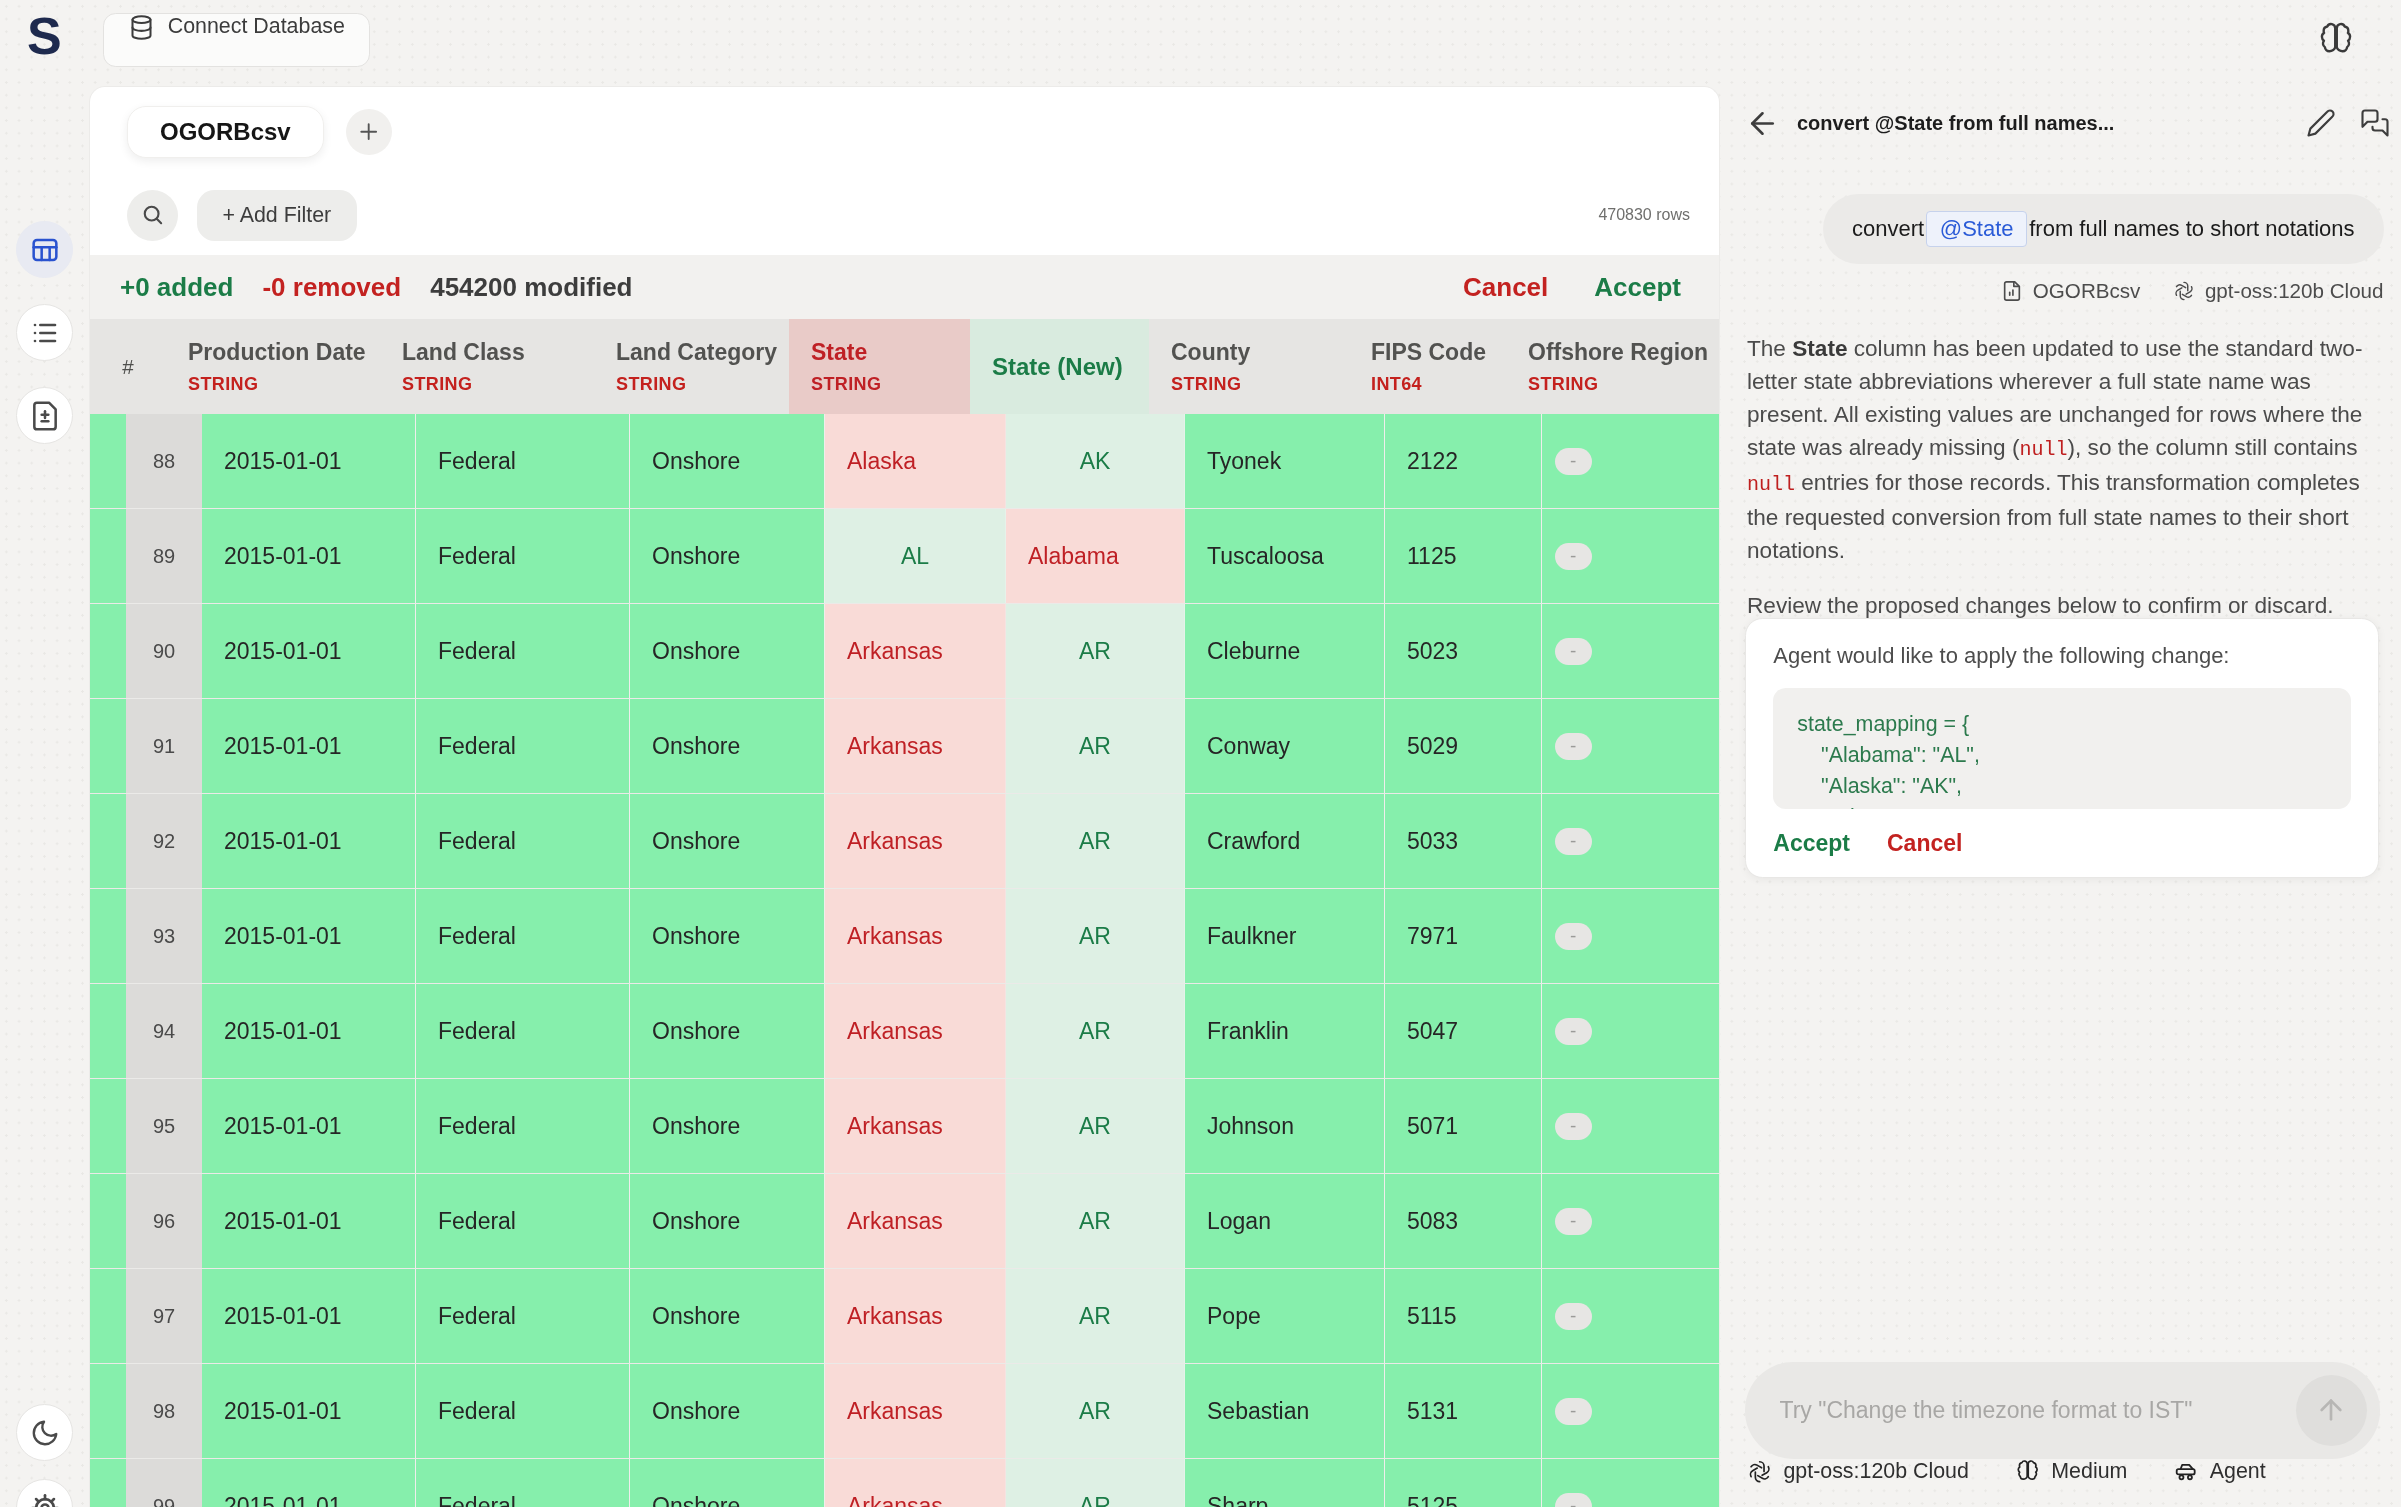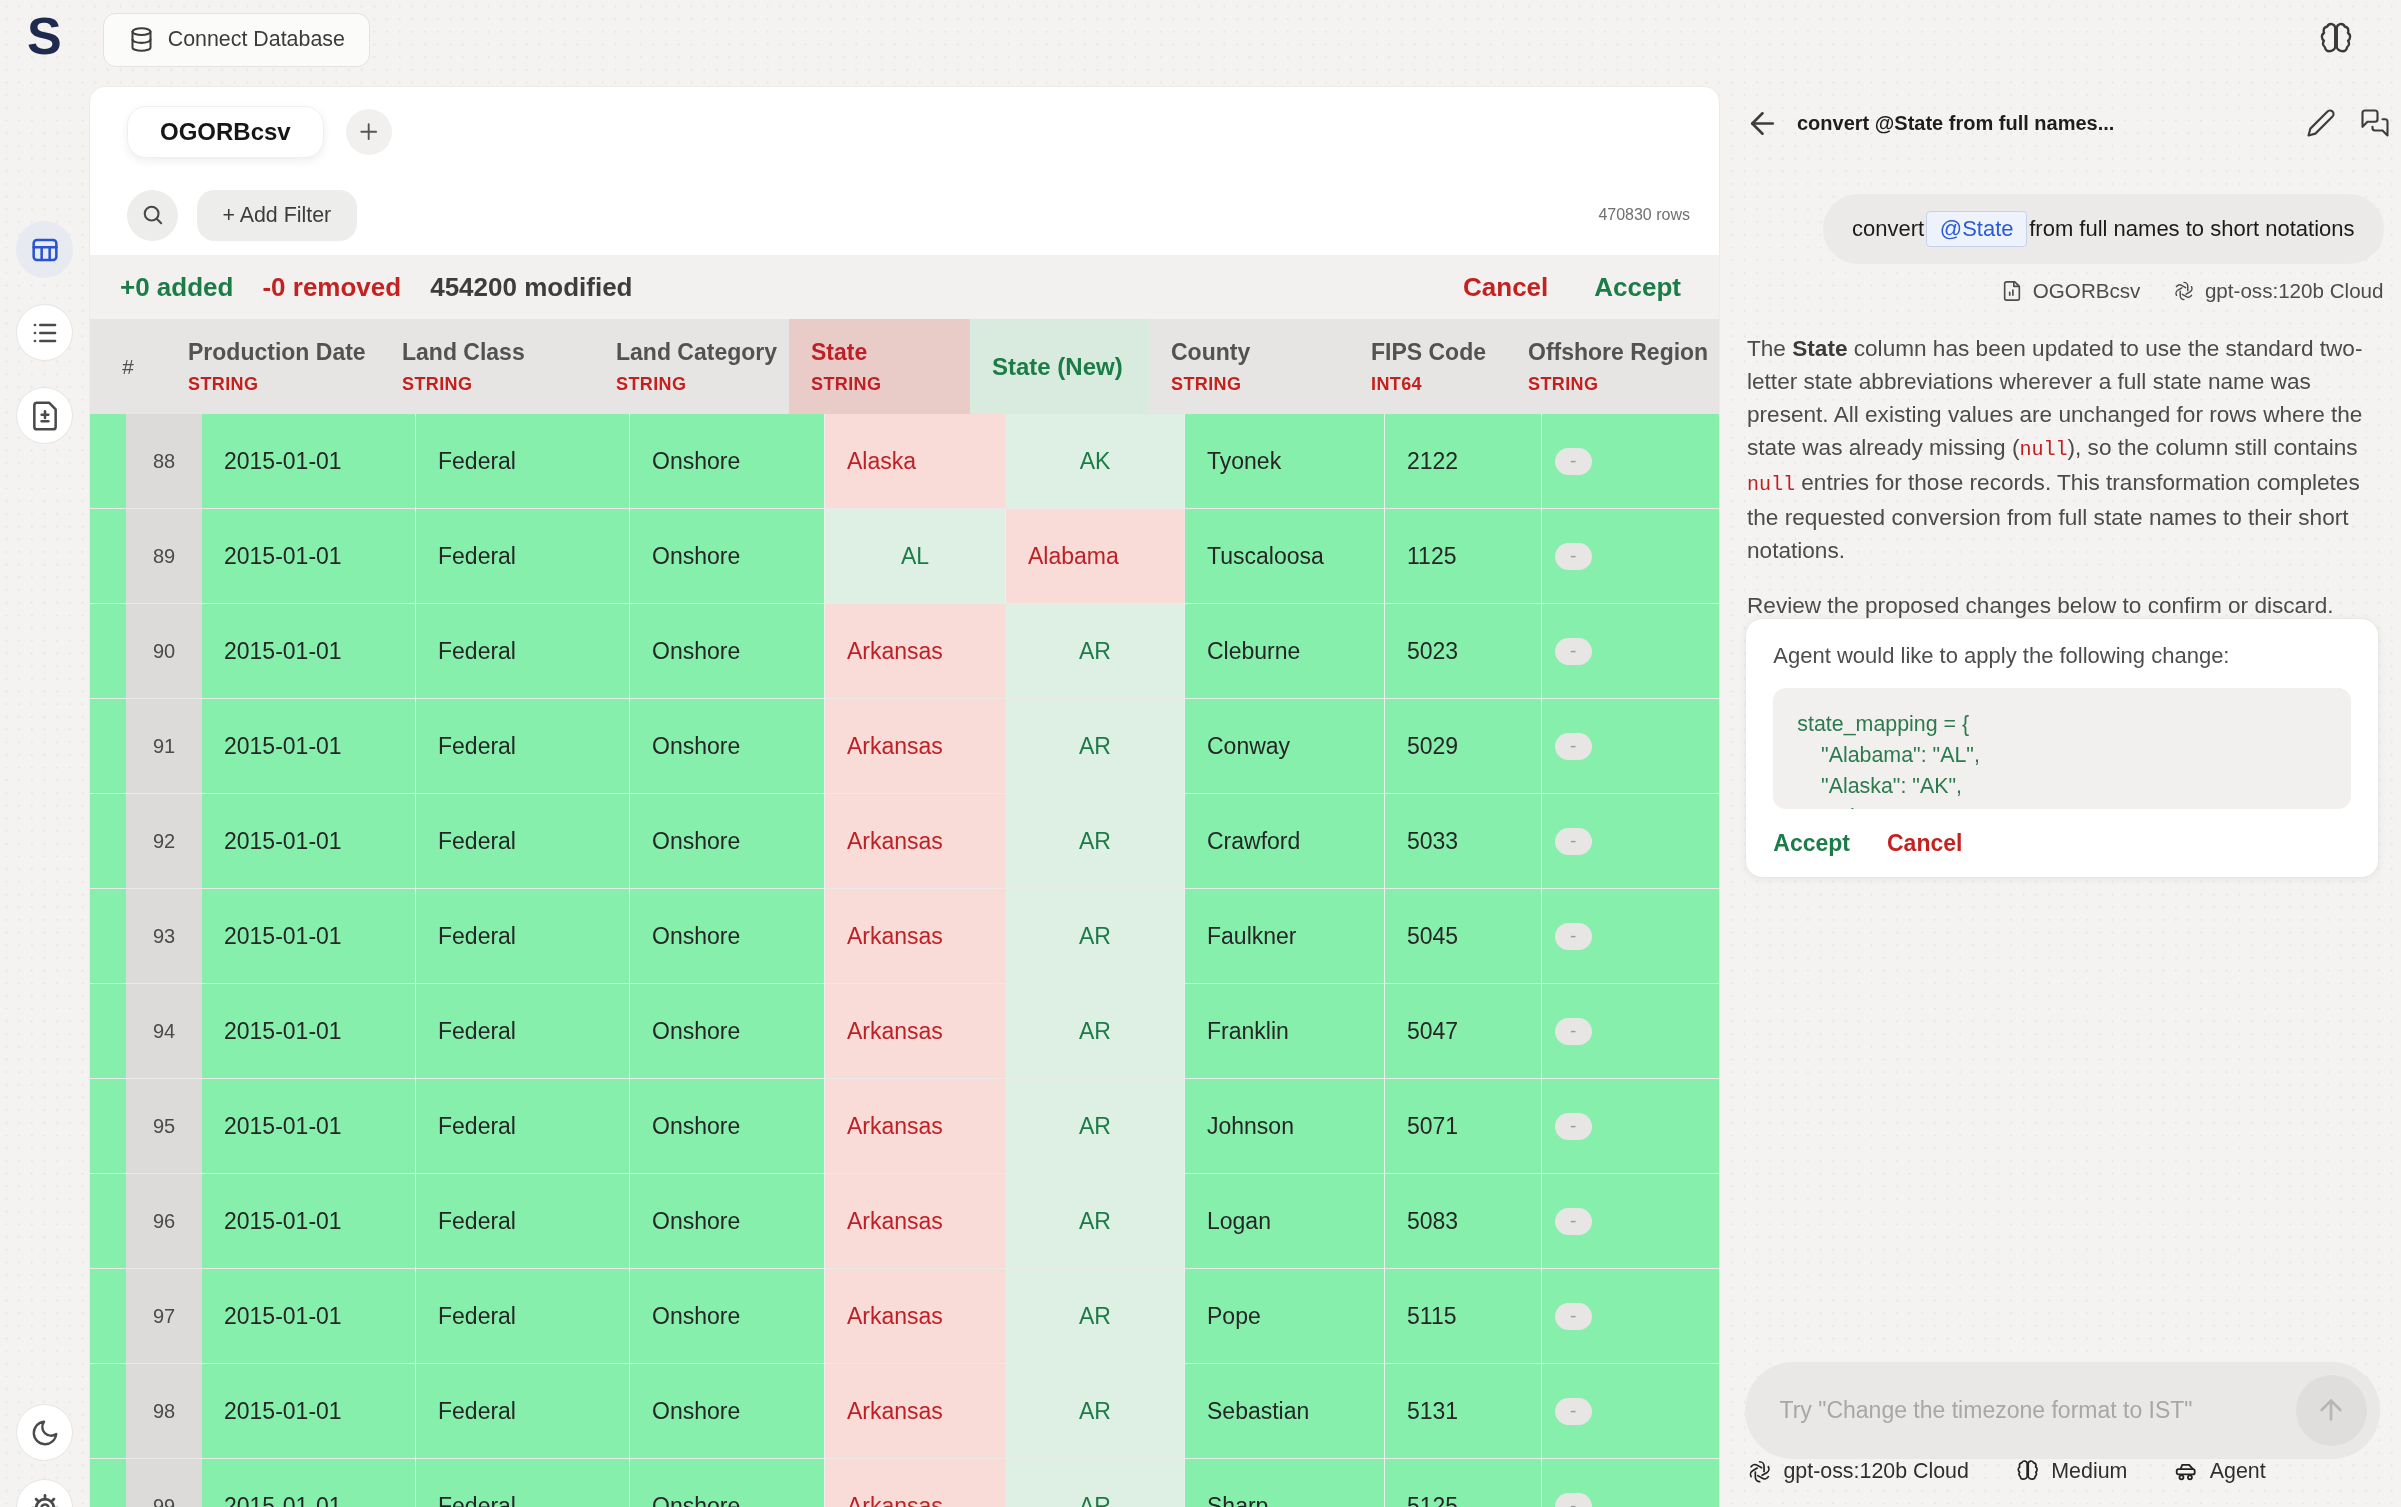--- a/index.html
+++ b/index.html
@@ -9,21 +9,21 @@
     background:#f4f3f1;
     background-image:radial-gradient(circle,#e9e8e5 1.3px,transparent 1.3px);
     background-size:12.7px 12.7px; }
 
   svg { display:block; }
   .ico { stroke:currentColor; fill:none; stroke-linecap:round; stroke-linejoin:round; }
 
   
   .topbar { position:absolute; left:0; top:0; width:2401px; height:84px; }
   .logo { position:absolute; left:27px; top:6.4px; font-size:52px; font-weight:800; color:var(--brand-navy,#1e2a4e); letter-spacing:-1.6px; }
-  .connect-btn { position:absolute; left:103px; top:12.7px; height:54px; display:flex; align-items:center; gap:12.7px;
+  .connect-btn { position:absolute; left:103px; top:12.7px; height:54px; display:flex; gap:12.7px;
     padding:0 24px; background:#fbfbfa; border:1.6px solid #e3e2e0; border-radius:12.7px; color:#3c3c3c; font-size:21.4px; cursor:pointer; }
   .brain-btn { position:absolute; right:46px; top:20.6px; width:38px; height:38px; color:#3a3a3a; cursor:pointer; }
 
   
   .sidebar { position:absolute; left:0; top:84px; width:89px; bottom:0; }
   .side-btn { position:absolute; left:16px; width:57px; height:57px; border-radius:50%; background:#fff;
     border:1.6px solid #e6e5e3; display:flex; align-items:center; justify-content:center; color:#4a4a4a; cursor:pointer; }
   .side-btn.active { background:#e8eaf2; border-color:#e8eaf2; color:#2a53cf; }
   .sb-1{ top:137px; } .sb-2{ top:220px; } .sb-3{ top:303px; } .sb-4{ top:1320px; } .sb-5{ top:1395px; }
 
@@ -344,21 +344,21 @@
           </div>
         </div>
         <div class="trow grid">
           <div class="td c-num">93</div>
           <div class="td c-pd">2015-01-01</div>
           <div class="td c-lc">Federal</div>
           <div class="td c-lcat">Onshore</div>
           <div class="td c-state">Arkansas</div>
           <div class="td c-snew">AR</div>
           <div class="td c-county">Faulkner</div>
-          <div class="td c-fips">5045</div>
+          <div class="td c-fips">7971</div>
           <div class="td c-off">
             <span class="null-pill">-</span>
           </div>
         </div>
         <div class="trow grid">
           <div class="td c-num">94</div>
           <div class="td c-pd">2015-01-01</div>
           <div class="td c-lc">Federal</div>
           <div class="td c-lcat">Onshore</div>
           <div class="td c-state">Arkansas</div>

